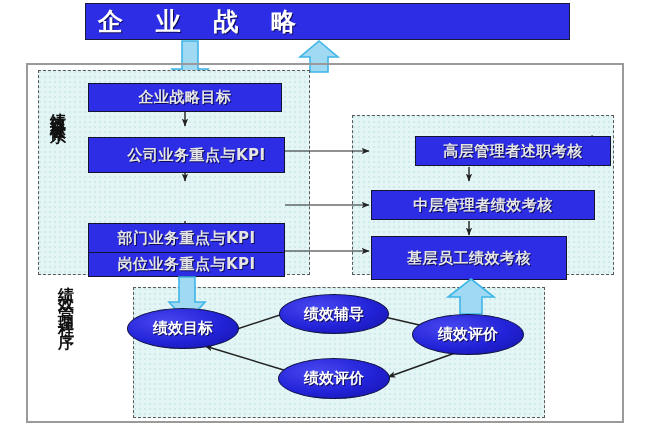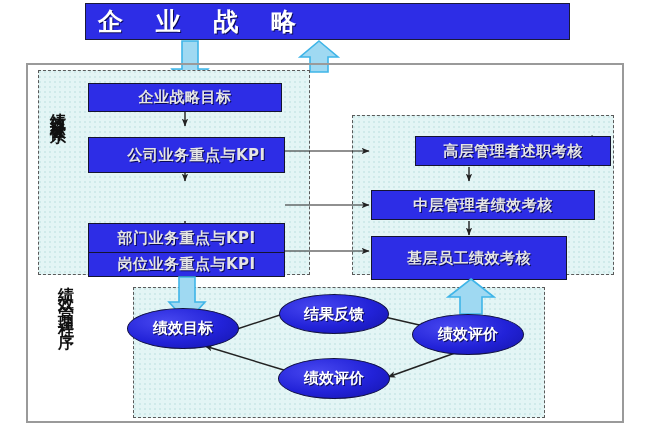--- a/index.html
+++ b/index.html
@@ -139,17 +139,17 @@
       <polygon points="12,0 28,0 28,25 38,25 20,45 2,25 12,25" fill="#9fd9f2" stroke="#3fb5e8" stroke-width="1.6"></polygon>
     </svg>
   </div>
   <div class="fatarrow" style="left:447px;top:279px;">
     <svg width="48" height="36" viewBox="0 0 48 36">
       <polygon points="24,0 47,18 35,18 35,35 13,35 13,18 1,18" fill="#9fd9f2" stroke="#3fb5e8" stroke-width="1.6"></polygon>
     </svg>
   </div>
 
   <div class="ellipse" style="left:127px;top:308px;width:110px;height:39px;">绩效目标</div>
-  <div class="ellipse" style="left:279px;top:294px;width:108px;height:38px;">结果反馈</div>
+  <div class="ellipse" style="left:279px;top:294px;width:108px;height:38px;">绩效辅导</div>
   <div class="ellipse" style="left:412px;top:314px;width:110px;height:39px;">绩效评价</div>
   <div class="ellipse" style="left:278px;top:358px;width:110px;height:39px;">绩效评价</div>
 
 </div>
 
 </body></html>

